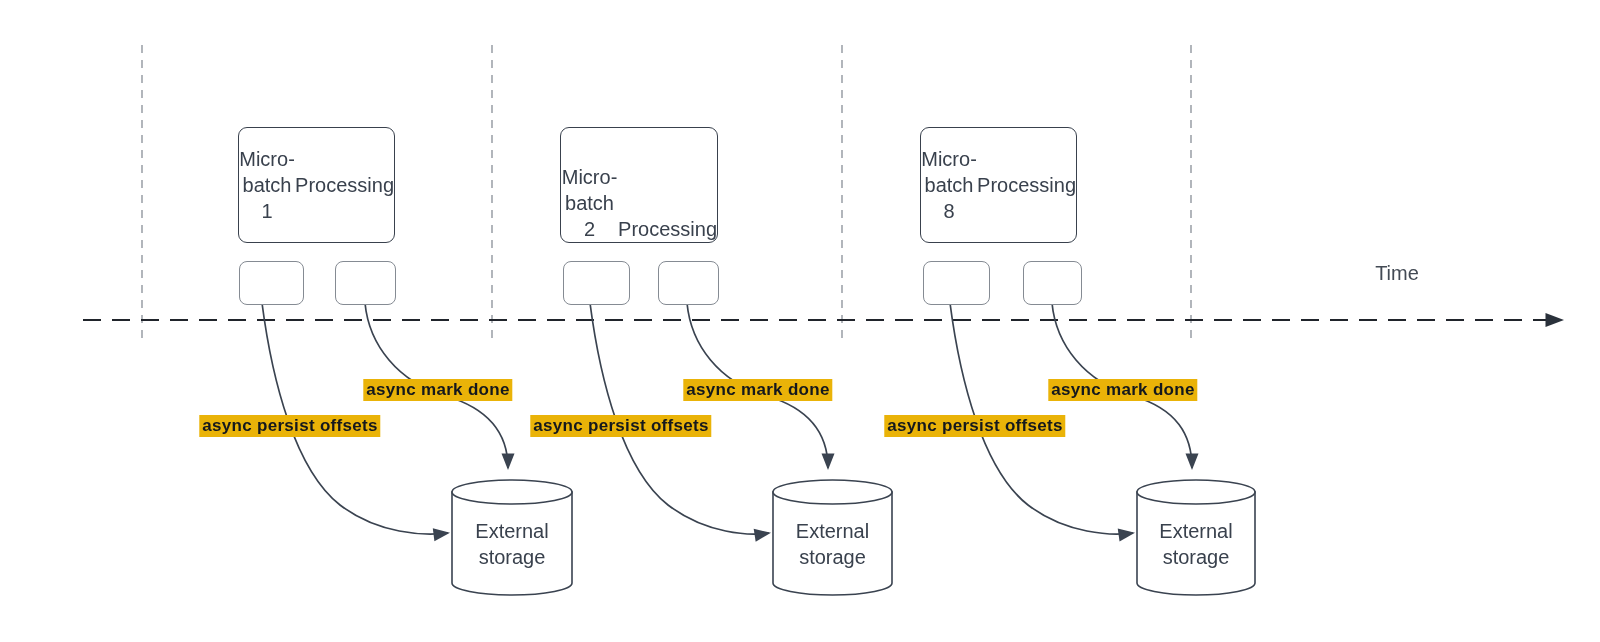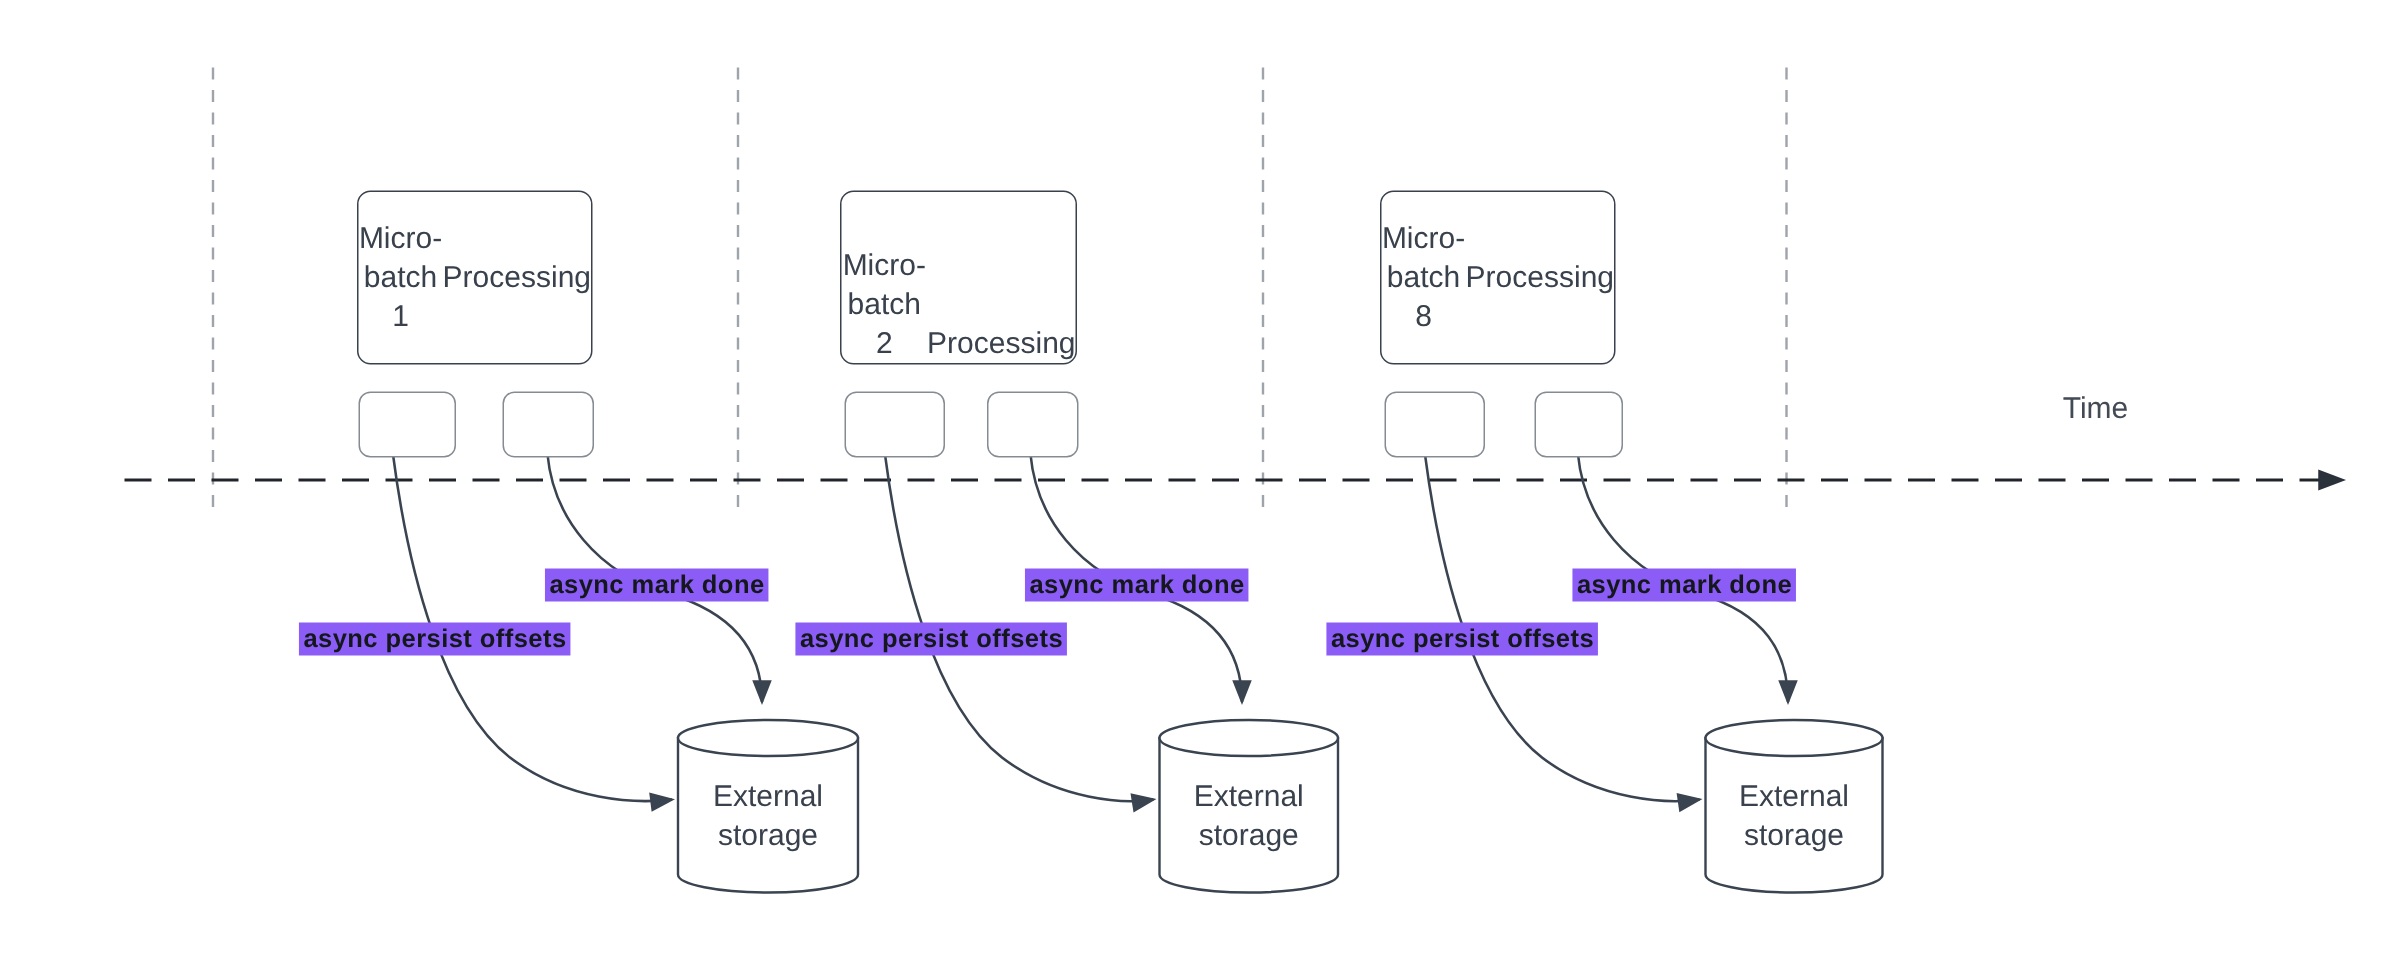--- a/index.html
+++ b/index.html
@@ -36,21 +36,21 @@
     position: absolute;
     z-index: 2;
     border: 1.6px solid #858b93;
     border-radius: 8px;
     background: #ffffff;
   }
   .arrow-label {
     position: absolute;
     z-index: 3;
     transform: translate(-50%, -50%);
-    background: #8b5cf6;
+    background: #eab308;
     padding: 1px 3px;
     font-size: 17px;
     font-weight: bold;
     letter-spacing: 0.3px;
     color: #14181d;
     white-space: nowrap;
   }
   .cyl-label {
     position: absolute;
     z-index: 2;

